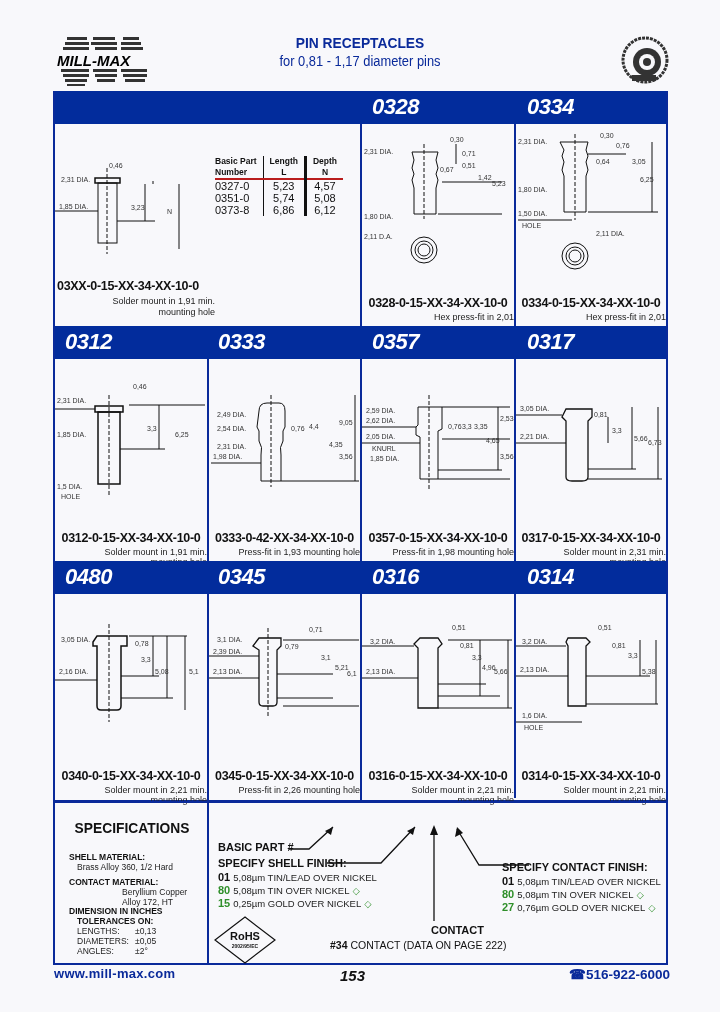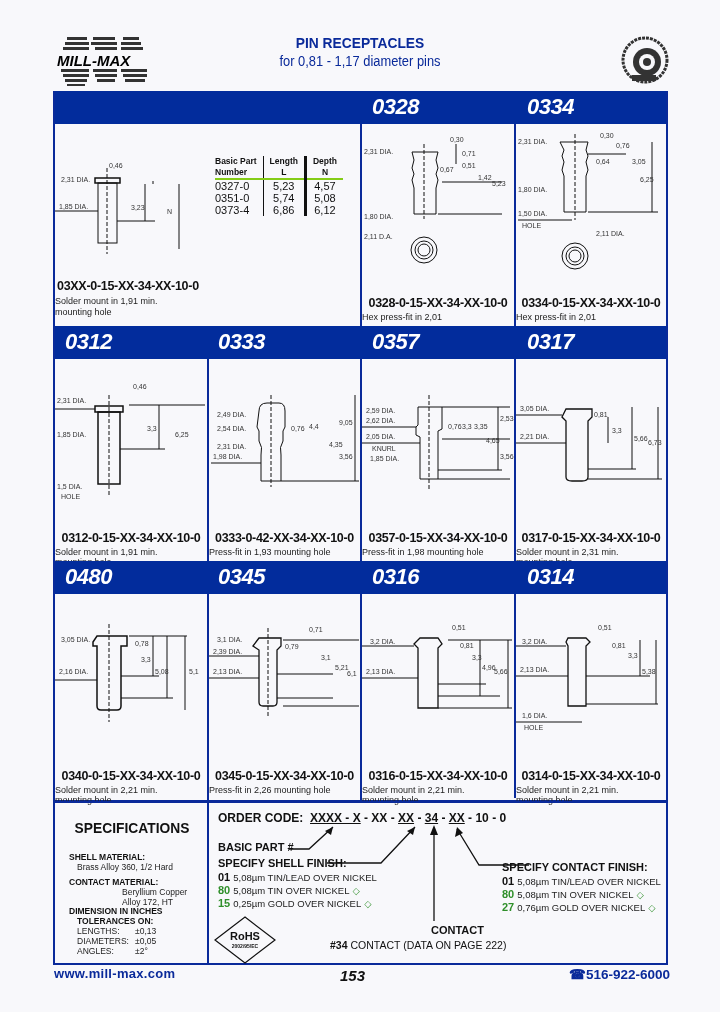--- a/index.html
+++ b/index.html
@@ -12,31 +12,31 @@
   .page-subtitle { position: absolute; left: 0; width: 720px; top: 51px; text-align: center; color: #0a2a9a; font-size: 14px; line-height: 20px; transform: scaleX(0.92); }
 
   .grid { position: absolute; left: 53px; top: 91px; width: 615px; height: 711px; border: 2px solid #0a2a9a; border-top: none; }
   .row { position: absolute; left: 0; width: 611px; }
   .row-head { position: absolute; left: 0; top: 0; width: 611px; height: 33px; background: #022c9c; }
   .row-title { position: absolute; top: 2px; color: #fff; font-weight: bold; font-style: italic; font-size: 22px; letter-spacing: -0.5px; line-height: 28px; }
   .cell { position: absolute; top: 33px; border-right: 2px solid #0a2a9a; }
   .cell.last { border-right: none; }
   .drawing { position: absolute; left: 0; top: 0; }
   .partno { position: absolute; left: 0; width: 100%; text-align: center; font-weight: bold; font-size: 12.5px; letter-spacing: -0.3px; }
-  .desc { position: absolute; left: 0; width: 100%; text-align: left; font-size: 9px; line-height: 11px; color: #222; }
+  .desc { position: absolute; left: 0; width: 100%; text-align: right; font-size: 9px; line-height: 11px; color: #222; }
 
   .ptable { position: absolute; left: 160px; top: 32px; font-size: 9px; line-height: 11px; }
   .ptable table { border-collapse: collapse; }
   .ptable th { font-weight: bold; text-align: center; padding: 0 6px; font-size: 8.5px; }
   .ptable td { padding: 0 6px; font-size: 11px; line-height: 12px; }
   .ptable th:first-child, .ptable td:first-child { text-align: left; padding-left: 0; }
   .ptable td { text-align: center; }
   .ptable .b1 { border-left: 1px solid #111; }
   .ptable .b2 { border-left: 3px solid #111; }
-  .ptable thead tr { border-bottom: 2px solid #84cc16; }
+  .ptable thead tr { border-bottom: 2px solid #b91c1c; }
 
   .spec { position: absolute; left: 53px; top: 801px; width: 615px; height: 164px; border: 2px solid #0a2a9a; border-top: 2px solid #0a2a9a; }
   .spec-left { position: absolute; left: 0; top: 0; width: 154px; height: 160px; border-right: 2px solid #0a2a9a; }
   .spec-title { position: absolute; left: 0; width: 154px; top: 16px; text-align: center; font-weight: bold; font-size: 15px; transform: scaleX(0.92); }
   .spec-label { position: absolute; left: 14px; font-weight: bold; font-size: 8.5px; }
   .spec-val { position: absolute; left: 22px; font-size: 8.5px; color: #222; }
   .tol { position: absolute; left: 22px; font-size: 8.5px; color: #222; }
 
   .order { position: absolute; left: 163px; top: 8px; font-weight: bold; font-size: 12px; white-space: nowrap; }
   .order u { text-decoration: underline; }
@@ -135,21 +135,21 @@
                 <td>0327-0</td>
                 <td class="b1">5,23</td>
                 <td class="b2">4,57</td>
               </tr>
             <tr>
                 <td>0351-0</td>
                 <td class="b1">5,74</td>
                 <td class="b2">5,08</td>
               </tr>
             <tr>
-                <td>0373-4</td>
+                <td>0373-8</td>
                 <td class="b1">6,86</td>
                 <td class="b2">6,12</td>
               </tr>
           </tbody>
         </table>
       </div>
       <div class="partno" style="top:155px;text-align:left;padding-left:2px;width:160px;">03XX-0-15-XX-34-XX-10-0</div>
       <div class="desc" style="top:172px;width:160px;">Solder mount in 1,91 min.</div>
       <div class="desc" style="top:183px;width:160px;">mounting hole</div>
     </div>
@@ -455,24 +455,20 @@
     <div class="spec-val" style="top:59px;">Brass Alloy 360, 1/2 Hard</div>
     <div class="spec-label" style="top:74px;">CONTACT MATERIAL:</div>
     <div class="spec-val" style="top:84px;margin-left:45px;">Beryllium Copper Alloy 172, HT</div>
     <div class="spec-label" style="top:103px;">DIMENSION IN INCHES</div>
     <div class="spec-label" style="top:113px;left:22px;">TOLERANCES ON:</div>
     <div class="tol" style="top:123px;"><span>LENGTHS:</span><span style="position:absolute;left:58px;">±0,13</span></div>
     <div class="tol" style="top:133px;"><span>DIAMETERS:</span><span style="position:absolute;left:58px;">±0,05</span></div>
     <div class="tol" style="top:143px;"><span>ANGLES:</span><span style="position:absolute;left:58px;">±2°</span></div>
   </div>
 
-  <div class="order">
-    <span>ORDER CODE:</span>&nbsp;
-    <u>XXXX - X</u><span> - XX - </span><u>XX</u><span> - </span><u>34</u><span> - </span><u>XX</u><span> - 10 - 0</span>
-  </div>
 
   <svg style="position:absolute;left:154px;top:0;" width="459" height="160">
     <g stroke="#111" fill="none" stroke-width="1.3">
       <polyline points="80,46 100,46 124,24"></polyline>
       <polyline points="118,60 172,60 206,24"></polyline>
       <line x1="225" y1="118" x2="225" y2="26"></line>
       <polyline points="320,62 270,62 248,26"></polyline>
     </g>
     <g fill="#111">
       <polygon points="124,24 116,28 122,32"></polygon>

